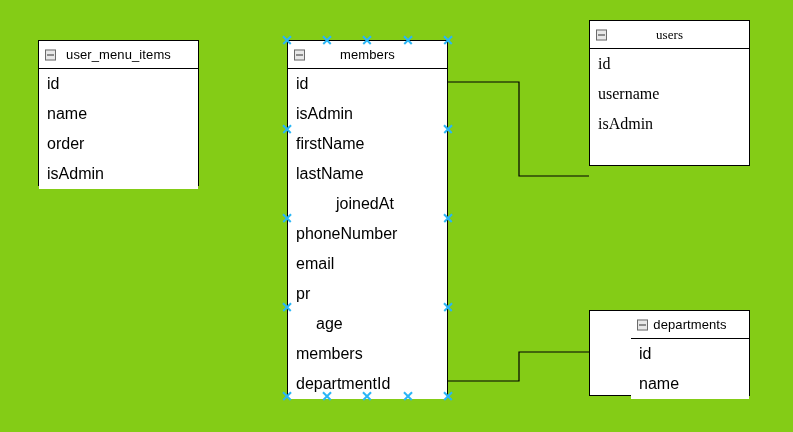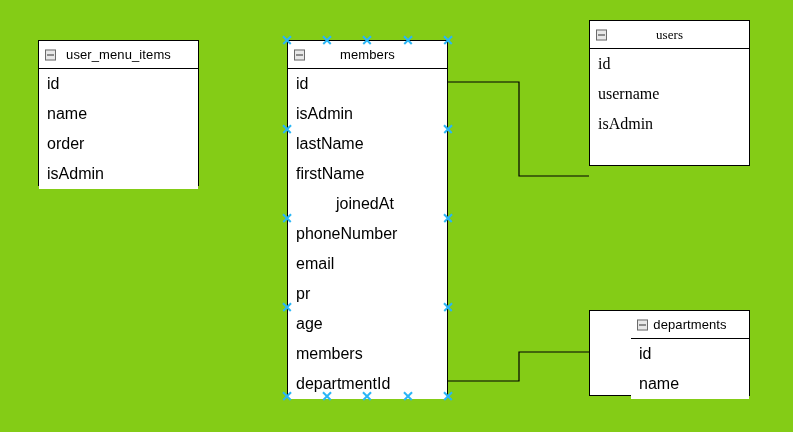--- a/index.html
+++ b/index.html
@@ -128,27 +128,27 @@
         </div>
       </div>
       <div class="entity" style="left: 287px; top: 40px; width: 161px; height: 356px; border-color: rgb(0, 0, 0);">
         <div class="entity-header" style="border-bottom-color: rgb(0, 0, 0);">
           <span class="collapse-icon" style="background: rgb(232, 232, 232);"></span>
           <span class="entity-title" style="color: rgb(0, 0, 0);">members</span>
         </div>
         <div class="entity-rows">
           <div class="entity-row" style="color: rgb(0, 0, 0);">id</div>
           <div class="entity-row" style="color: rgb(0, 0, 0);">isAdmin</div>
+          <div class="entity-row" style="color: rgb(0, 0, 0);">firstName</div>
           <div class="entity-row" style="color: rgb(0, 0, 0);">lastName</div>
-          <div class="entity-row" style="color: rgb(0, 0, 0);">firstName</div>
           <div class="entity-row" style="color: rgb(0, 0, 0); margin-left: 40px;">joinedAt</div>
           <div class="entity-row" style="color: rgb(0, 0, 0);">phoneNumber</div>
           <div class="entity-row" style="color: rgb(0, 0, 0);">email</div>
           <div class="entity-row" style="color: rgb(0, 0, 0);">pr</div>
-          <div class="entity-row" style="color: rgb(0, 0, 0);">age</div>
+          <div class="entity-row" style="color: rgb(0, 0, 0); margin-left: 20px;">age</div>
           <div class="entity-row" style="color: rgb(0, 0, 0);">members</div>
           <div class="entity-row" style="color: rgb(0, 0, 0);">departmentId</div>
         </div>
       </div>
       <div class="entity" style="left: 589px; top: 20px; width: 161px; height: 146px; border-color: rgb(0, 0, 0); font-family: Liberation Serif, serif;">
         <div class="entity-header" style="border-bottom-color: rgb(0, 0, 0);">
           <span class="collapse-icon" style="background: rgb(232, 232, 232);"></span>
           <span class="entity-title" style="color: rgb(0, 0, 0);">users</span>
         </div>
         <div class="entity-rows">

